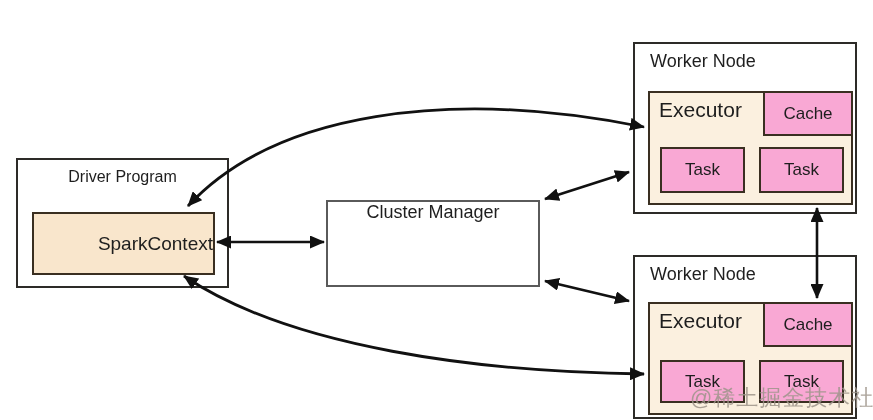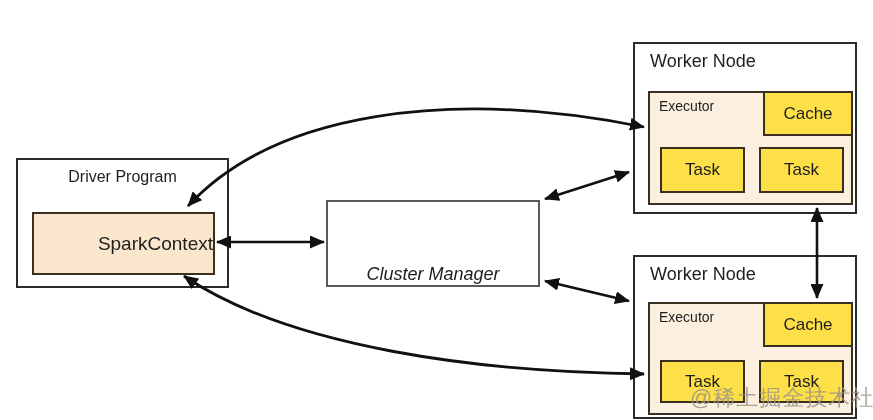--- a/index.html
+++ b/index.html
@@ -4,27 +4,27 @@
 <style>
   html,body{margin:0;padding:0;background:#fff;}
   .stage{
     position:relative;width:873px;height:420px;background:#ffffff;
     overflow:hidden;
     font-family:"Liberation Sans", sans-serif;
     color:#1e1e1e;
   }
   .box{position:absolute;box-sizing:border-box;background:#fff;}
   .outer{border:2px solid #2d2b28;}
-  .cluster{border:2px solid #5a5a5a;display:flex;align-items:flex-end;justify-content:center;font-size:18px;font-style:italic;}
+  .cluster{border:2px solid #5a5a5a;display:flex;align-items:flex-start;justify-content:center;font-size:18px;}
   .peach-light{background:#fbf0df;border:2px solid #3a2f21;}
-  .peach{background:#fde047;border:2px solid #3a2f21;display:flex;align-items:center;justify-content:center;font-size:17px;}
+  .peach{background:#f9a8d4;border:2px solid #3a2f21;display:flex;align-items:center;justify-content:center;font-size:17px;}
   .spark{background:#f9e6cc;border:2px solid #3a2f21;display:flex;align-items:center;justify-content:flex-end;font-size:19px;}
   .box-title{position:absolute;top:8px;left:0;width:100%;text-align:center;font-size:16px;}
   .worker-title{position:absolute;top:7px;left:15px;font-size:18px;}
-  .exec-title{position:absolute;top:5px;left:9px;font-size:14px;}
+  .exec-title{position:absolute;top:5px;left:9px;font-size:21px;}
   .arrows{position:absolute;left:0;top:0;z-index:6;pointer-events:none;}
   .watermark{
     position:absolute;left:690px;top:383px;z-index:10;
     font-size:22px;letter-spacing:1px;
     color:rgba(158,148,138,0.85);
     white-space:nowrap;
   }
 </style>
 </head>
 <body>

